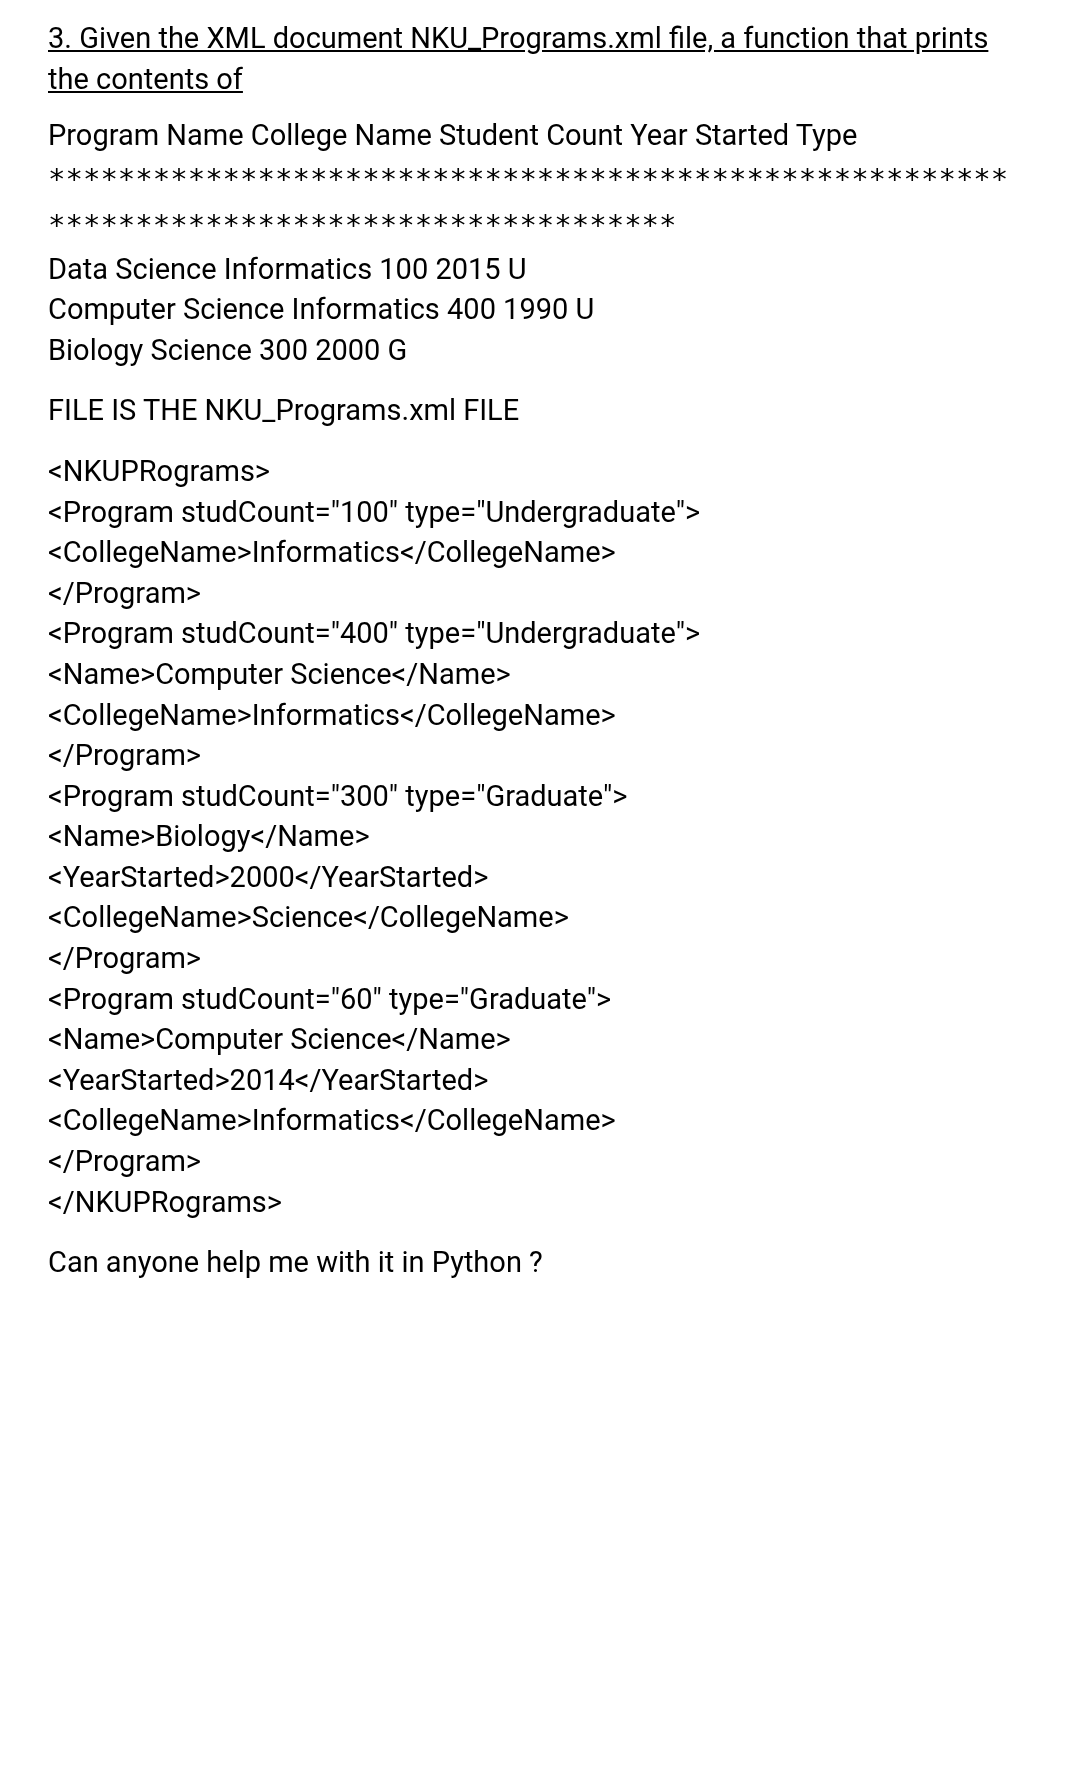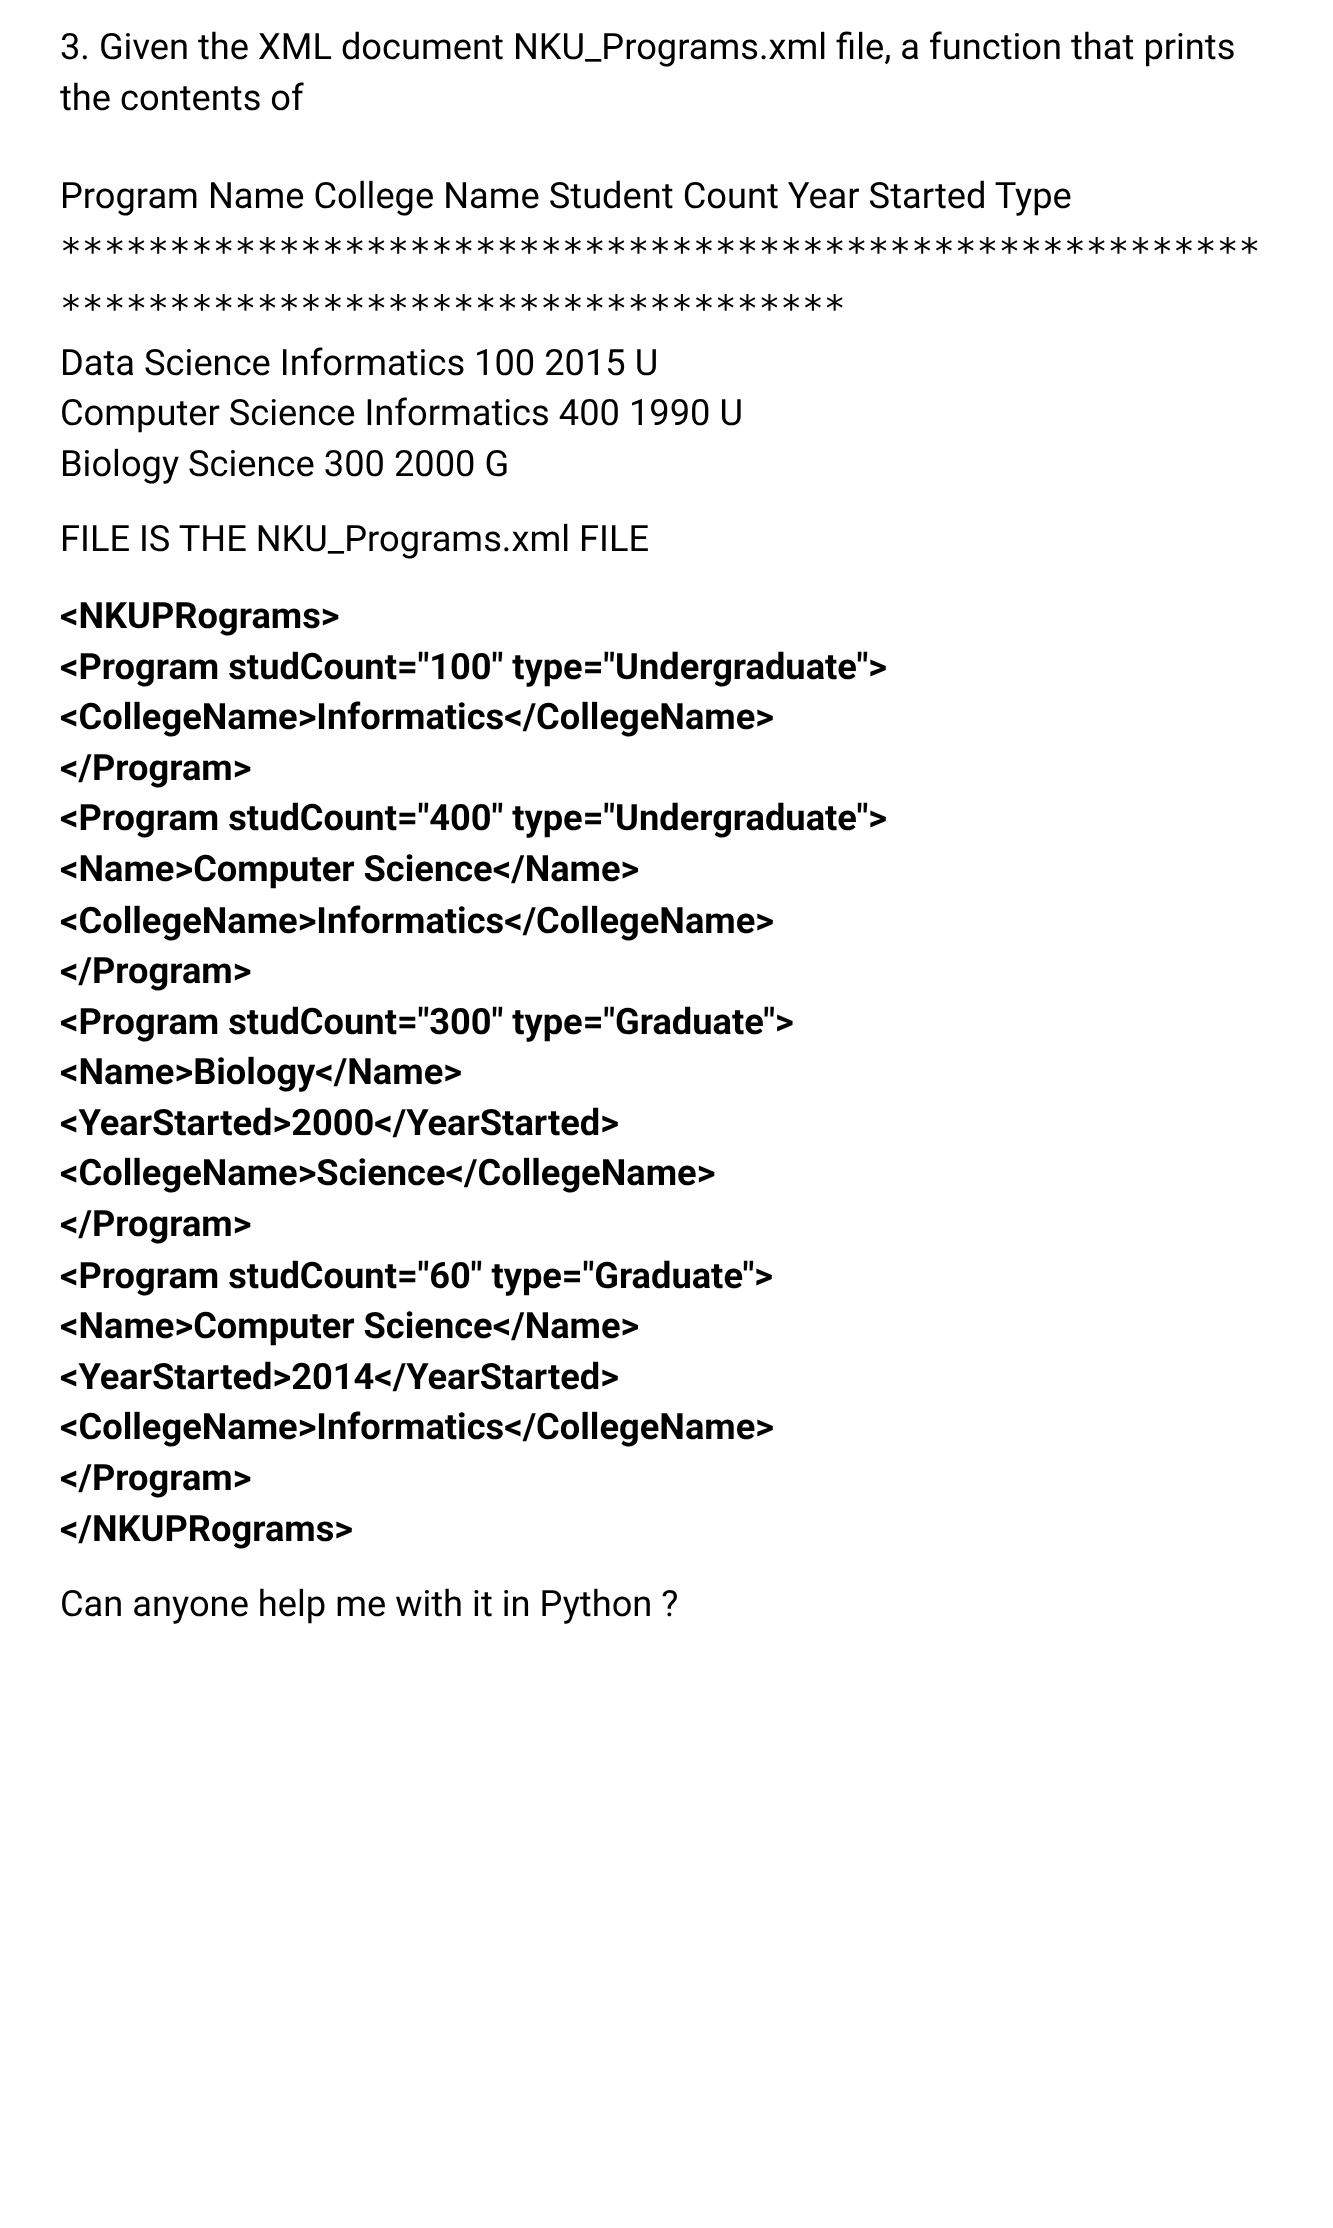--- a/index.html
+++ b/index.html
@@ -10,21 +10,22 @@
     body {
       background: #ffffff;
       font-family: -apple-system, BlinkMacSystemFont, 'Segoe UI', Roboto, Helvetica, Arial, sans-serif;
       color: #000000;
       padding: 18px 48px;
       font-size: 29px;
       line-height: 1.4;
       max-width: 1066px;
     }
     .para {
-      margin-bottom: 38px;
+      margin-bottom: 16px;
+      text-decoration: underline;
     }
     .no-margin {
       margin-bottom: 0;
     }
     .sep {
       font-family: monospace;
       letter-spacing: 0;
       word-break: break-all;
       font-size: 29px;
       line-height: 1.6;
@@ -35,21 +36,20 @@
     .data-line {
       line-height: 1.4;
     }
     .section-head {
       margin-top: 16px;
       margin-bottom: 20px;
     }
     .xml-block {
       line-height: 1.4;
       margin-bottom: 20px;
-      font-weight: bold;
     }
     .xml-line {
       display: block;
     }
     .final-question {
       margin-top: 6px;
     }
   </style>
 </head>
 <body>

